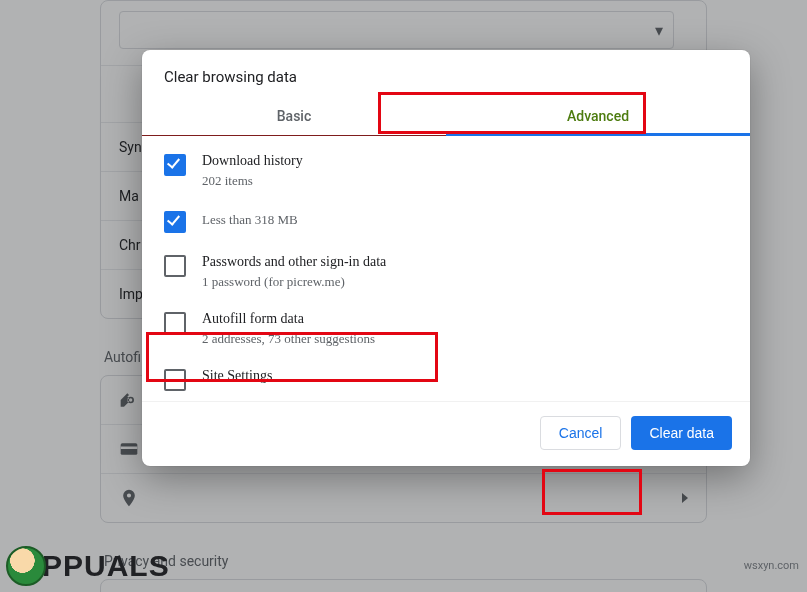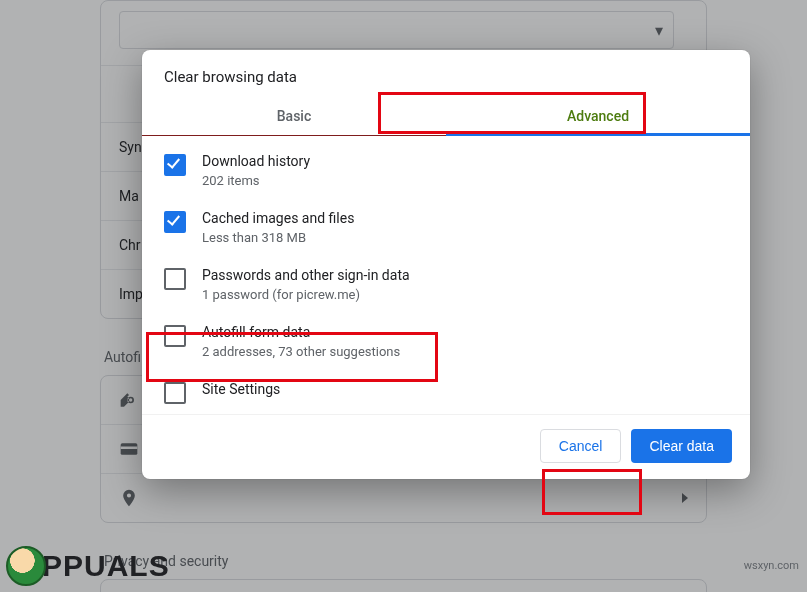--- a/index.html
+++ b/index.html
@@ -144,20 +144,21 @@
     position:relative;
   }
   
   .dlg-body::-webkit-scrollbar{width:14px;}
   .dlg-body::-webkit-scrollbar-thumb{background:#c7c7c7;border-radius:0;}
   .opt {
     display:flex;
     align-items:flex-start;
     gap:16px;
     padding:10px 22px;
+    font-family:Liberation Serif, serif;
   }
   .cb {
     width:18px;height:18px;
     border:2px solid #5f6368;
     border-radius:2px;
     flex:none;
     margin-top:2px;
     position:relative;
     cursor:pointer;
     background:#fff;
@@ -308,21 +309,20 @@
       <div class="opt">
         <div class="cb checked"></div>
         <div class="opt-text">
           <div class="ot-title">Download history</div>
           <div class="ot-sub">202 items</div>
         </div>
       </div>
       <div class="opt">
         <div class="cb checked"></div>
         <div class="opt-text">
-          <div class="ot-title">Cached images and files</div>
           <div class="ot-sub">Less than 318 MB</div>
         </div>
       </div>
       <div class="opt">
         <div class="cb"></div>
         <div class="opt-text">
           <div class="ot-title">Passwords and other sign-in data</div>
           <div class="ot-sub">1 password (for picrew.me)</div>
         </div>
       </div>

